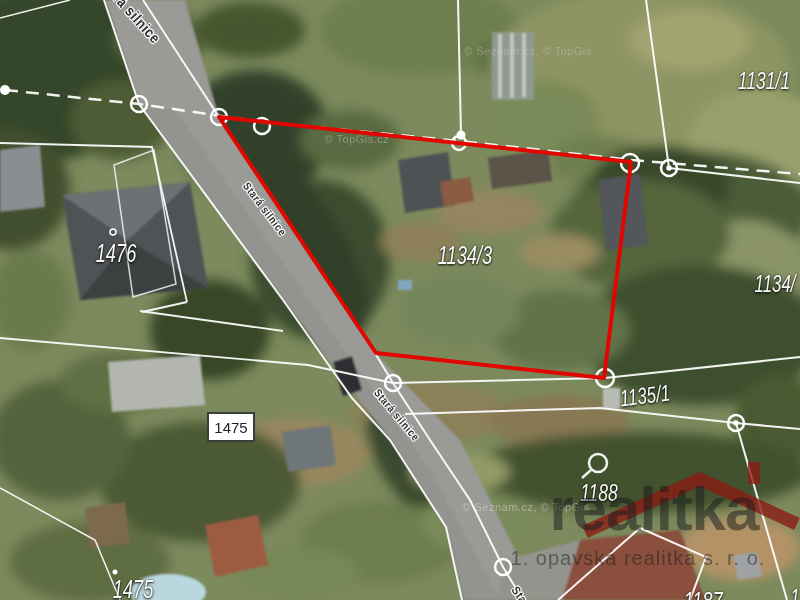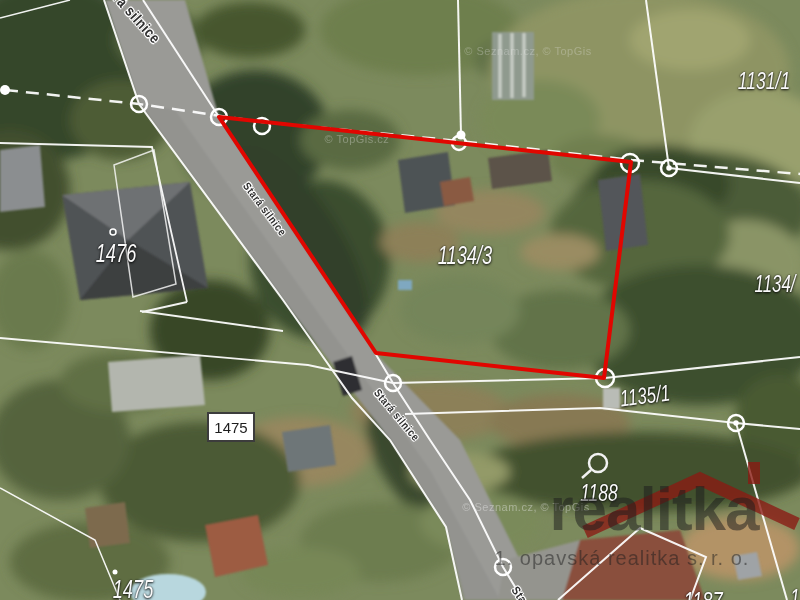--- a/index.html
+++ b/index.html
@@ -14,21 +14,21 @@
           color:#2f2f2f;white-space:nowrap;letter-spacing:.8px;z-index:30;
           text-shadow:-1px -1px 0 #fff,1px -1px 0 #fff,-1px 1px 0 #fff,1px 1px 0 #fff,0 0 3px #fff;}
   .boxlabel{position:absolute;left:207px;top:412px;width:44px;height:26px;z-index:30;
           background:#ffffff;border:2px solid #3c3c3c;display:flex;align-items:center;
           justify-content:center;font:400 15px "Liberation Sans",sans-serif;color:#1e1e1e;}
   .cpy{position:absolute;font:400 11px "Liberation Sans",sans-serif;color:rgba(235,235,235,.42);
           white-space:nowrap;z-index:25;transform:translate(-50%,-50%);letter-spacing:.5px;}
   .logo-main{position:absolute;left:654px;top:508px;z-index:40;white-space:nowrap;
           font:700 62px "Liberation Sans",sans-serif;color:rgba(28,28,28,.52);
           letter-spacing:-1px;transform:translate(-50%,-50%);}
-  .logo-sub{position:absolute;left:622px;top:558px;z-index:40;white-space:nowrap;
+  .logo-sub{position:absolute;left:638px;top:558px;z-index:40;white-space:nowrap;
           font:400 20px "Liberation Sans",sans-serif;color:rgba(30,30,30,.5);
           letter-spacing:1px;transform:translate(-50%,-50%);}
 </style>
 </head>
 <body>
 
 <div id="stage">
 
   <svg width="800" height="600" viewBox="0 0 800 600">
     <defs>

